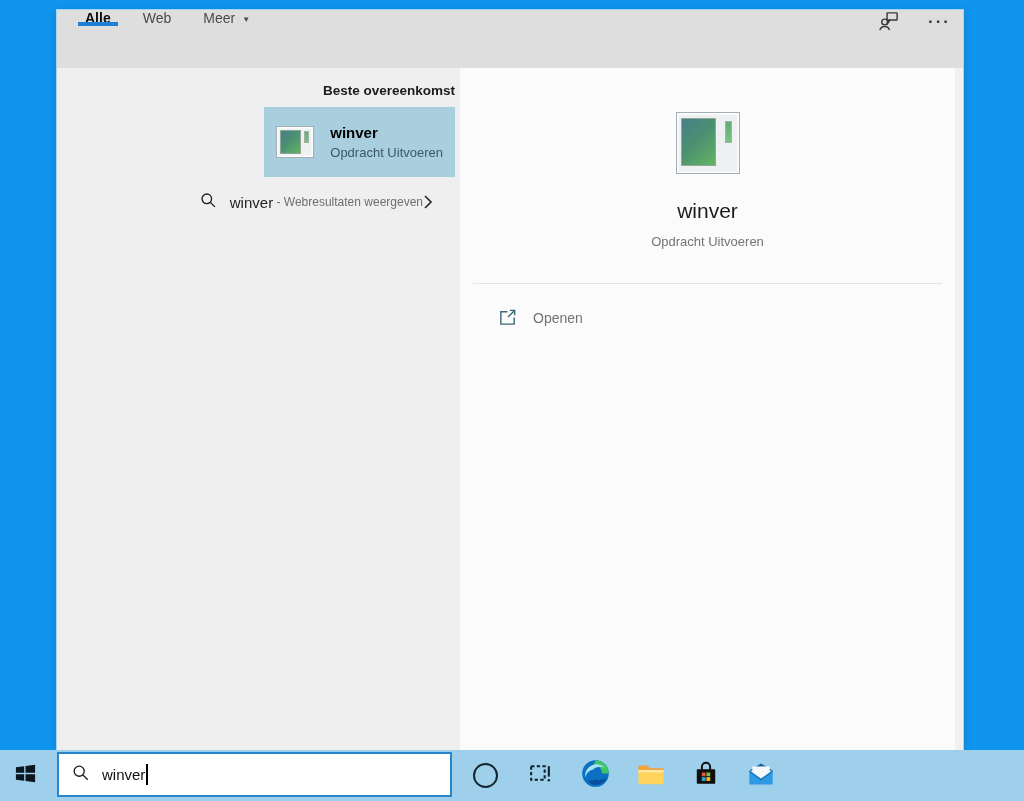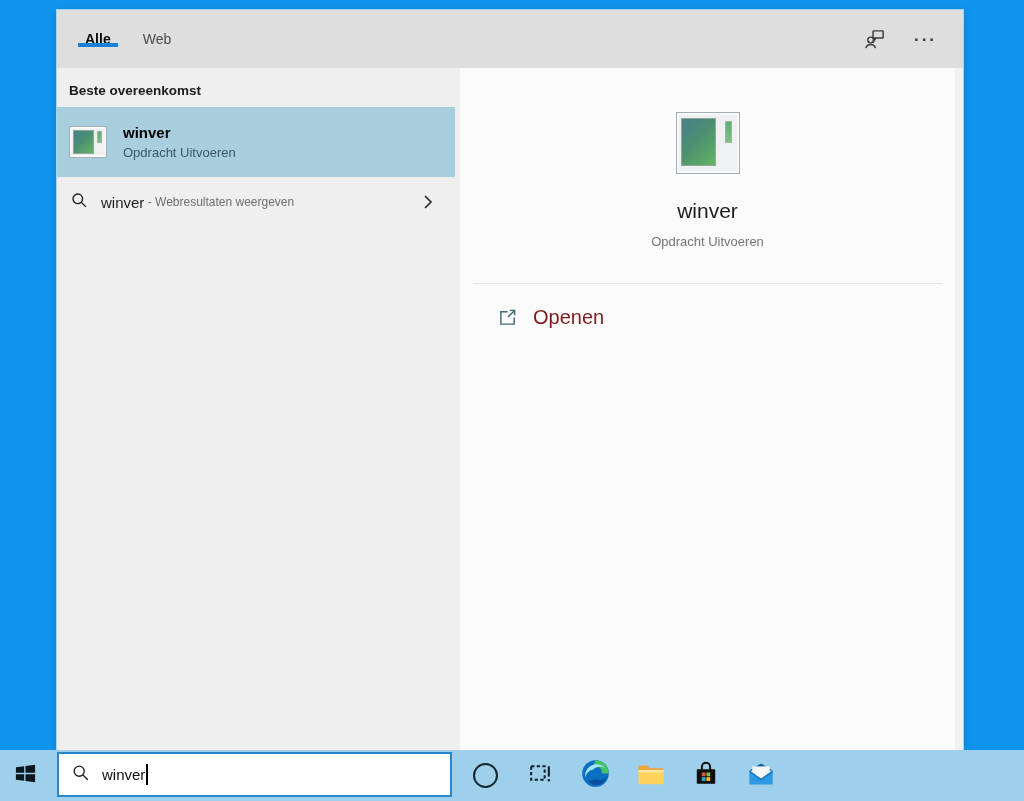--- a/index.html
+++ b/index.html
@@ -10,38 +10,38 @@
     -webkit-font-smoothing:antialiased;
   }
   
   .search-window{
     position:absolute;left:57px;top:10px;width:906px;height:740px;
     display:flex;flex-direction:column;
     box-shadow:0 0 0 1px rgba(190,225,248,.85), 0 2px 10px rgba(0,40,80,.25);
     background:#efefef;
   }
   .tab-bar{
-    flex:0 0 58px;background:#dedede;display:flex;align-items:center;
-    padding:0 26px 0 14px;
+    flex:0 0 58px;background:#dedede;display:flex;align-items:flex-start;
+    padding:0 12px 0 14px;
   }
   .tab{
     position:relative;display:flex;align-items:center;gap:7px;
     padding:0 14px;margin-right:4px;font-size:14px;color:#4a4a4a;cursor:pointer;
   }
   .tab.active{font-weight:bold;color:#0d0d0d;}
   .tab-underline{
     position:absolute;left:7px;right:7px;bottom:0;height:4px;background:#1a80d8;
   }
   .tab-dropdown-arrow{font-size:8px;color:#4a4a4a;transform:translateY(1px);}
   .tab-bar-right{margin-left:auto;display:flex;align-items:center;gap:28px;}
   .icon-btn{display:flex;align-items:center;justify-content:center;cursor:pointer;color:#3a3a3a;}
   .ellipsis{font-size:17px;letter-spacing:2px;color:#3a3a3a;font-weight:bold;line-height:1;}
   
   .content{flex:1;display:flex;min-height:0;}
-  .left-panel{flex:0 0 398px;background:#efefef;display:flex;flex-direction:column;}
+  .left-panel{flex:0 0 398px;background:#efefef;display:flex;flex-direction:column;align-items:flex-end;}
   .section-header{
     margin:15px 0 9px 12px;font-size:13.5px;font-weight:bold;color:#1b1b1b;
   }
   .best-match-row{
     height:70px;background:#a9cede;display:flex;align-items:center;
     padding:0 12px;cursor:pointer;
   }
   .bm-texts{margin-left:16px;display:flex;flex-direction:column;}
   .bm-title{font-size:15px;font-weight:bold;color:#000;margin-bottom:4px;}
   .bm-subtitle{font-size:13px;color:#3c5866;}
@@ -55,21 +55,21 @@
   .right-panel{
     flex:1;background:#fbfbfb;border-left:5px solid #efefef;border-right:8px solid #f1f1f1;
     display:flex;flex-direction:column;align-items:center;
   }
   .app-title{margin-top:25px;font-size:21px;color:#1c1c1c;}
   .app-subtitle{margin-top:11px;font-size:13px;color:#757575;}
   .divider{margin-top:34px;height:1px;background:#e3e3e3;width:calc(100% - 26px);flex:0 0 auto;}
   .actions{width:100%;margin-top:15px;display:flex;flex-direction:column;}
   .action-row{
     display:flex;align-items:center;height:37px;padding-left:37px;
-    font-size:20px;color:#7f1d1d;cursor:pointer;
+    font-size:14px;color:#737373;cursor:pointer;
   }
   .action-icon{width:21px;display:flex;justify-content:center;margin-right:15px;}
   
   .winver-icon{position:relative;background:#eef0f1;border:1px solid #a3adb4;box-shadow:inset 0 0 0 1.5px #fdfdfd;}
   .winver-icon.big{width:62px;height:60px;margin-top:44px;}
   .winver-icon.small{width:36px;height:30px;flex:0 0 auto;}
   .wi-green{
     position:absolute;left:7%;top:9%;width:53%;height:76%;
     background:linear-gradient(135deg,#47808b 0%,#4b8f72 45%,#64b561 100%);
     border:1px solid #90a697;
@@ -102,20 +102,24 @@
 
 <div class="search-window">
 
   <div class="tab-bar">
     <div class="tab active">
       <span>Alle</span>
       <div class="tab-underline"></div>
     </div>
     <div class="tab">
       <span>Web</span>
+    </div>
+    <div class="tab">
+      <span>Meer</span>
+      <span class="tab-dropdown-arrow">▼</span>
     </div>
     <div class="tab-bar-right">
       <span class="icon-btn">
         <svg width="23" height="23" viewBox="0 0 24 24" fill="none" stroke="#3a3a3a" stroke-width="1.5">
           <rect x="10.5" y="3" width="10.5" height="7.5" rx="0.5"></rect>
           <path d="M13.5 10.5 l-2.2 3.2 v-3.2"></path>
           <circle cx="8" cy="12.5" r="3"></circle>
           <path d="M3 21 a5.2 5.2 0 0 1 10 0"></path>
         </svg>
       </span>

